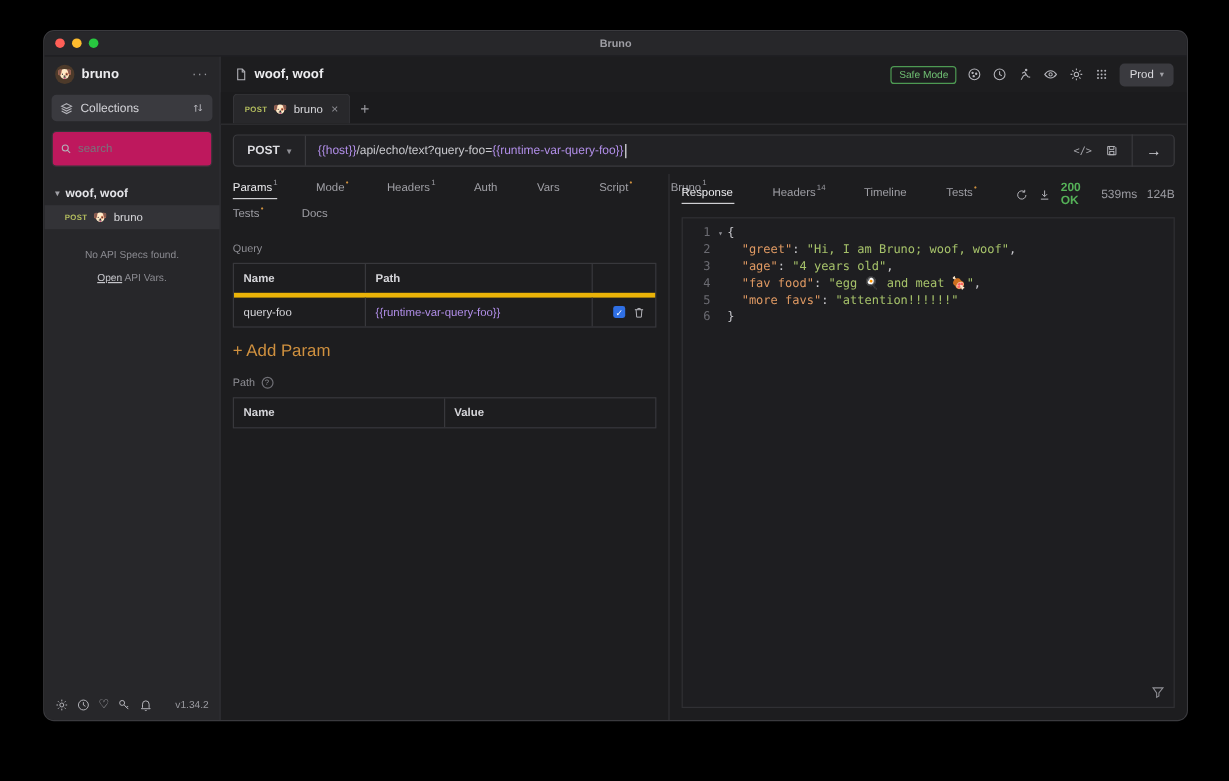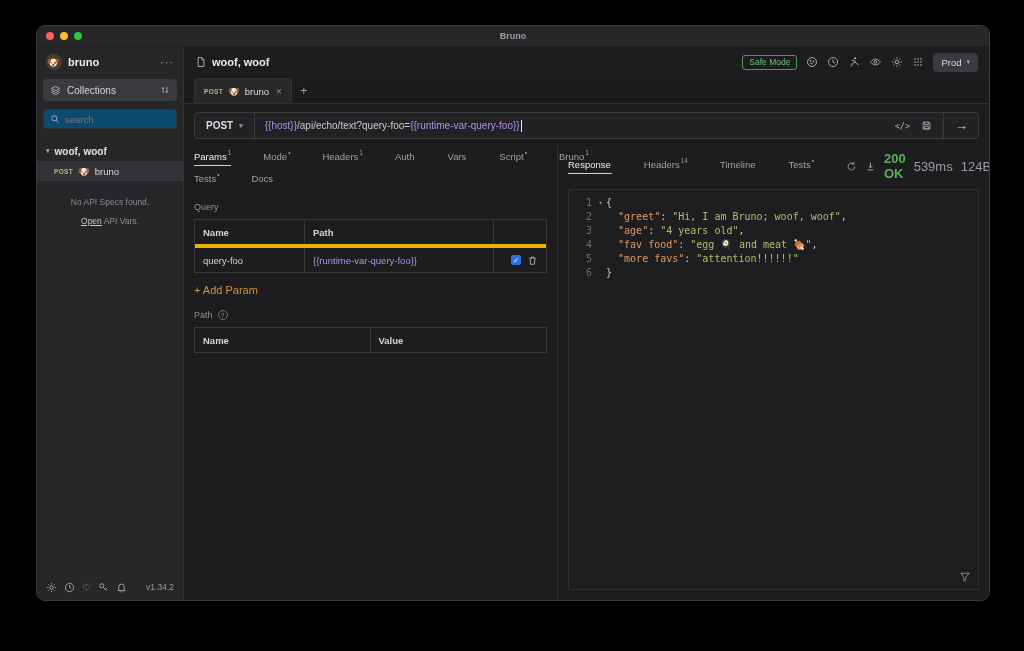--- a/index.html
+++ b/index.html
@@ -26,21 +26,21 @@
   .main { flex:1; min-width:0; display:flex; flex-direction:column; background:#1d1d1f; }
   svg { display:block; }
   .icon { color:#b4b4ba; display:inline-flex; align-items:center; justify-content:center; }
   
   .ws-row { height:30px; display:flex; align-items:center; gap:6px; padding:0 9px; }
   .avatar { width:16px; height:16px; border-radius:50%; background:#4d3a2a; font-size:10px; display:flex; align-items:center; justify-content:center; }
   .ws-name { font-size:11px; font-weight:700; color:#ececef; }
   .ws-menu { margin-left:auto; color:#9a9aa0; font-size:11px; letter-spacing:1px; }
   .side-bar-btn { margin:2px 6px 0; height:22px; background:#3a3a3f; border-radius:4px; display:flex; align-items:center; gap:6px; padding:0 7px; font-size:10px; color:#d3d3d8; }
   .side-bar-btn .grow{flex:1}
-  .search-box { margin:8px 6px 2px; height:20px; background:#0c4a6e; border:1px solid #343438; border-radius:4px; display:flex; align-items:center; gap:5px; padding:4px 6px; }
+  .search-box { margin:8px 6px 2px; height:30px; background:#be185d; border:1px solid #343438; border-radius:4px; display:flex; align-items:center; gap:5px; padding:4px 6px; }
   .search-box input { background:transparent; border:0; outline:0; color:#c9c9ce; font-size:9.5px; width:100%; font-family:"Liberation Sans",sans-serif;}
   .search-box input::placeholder { color:#77777d; }
   .collection-row { margin-top:10px; height:20px; display:flex; align-items:center; gap:5px; padding:0 9px; font-size:10px; font-weight:700; color:#e4e4e8; }
   .chev { font-size:7px; color:#a0a0a6; }
   .request-row { height:20px; display:flex; align-items:center; gap:5px; padding:0 8px 0 17px; background:#333337; }
   .mini-method { font-size:6.5px; font-weight:700; color:#b3bd5e; letter-spacing:.3px; }
   .req-name { font-size:9.5px; color:#d8d8dc; }
   .apis-btn { margin-top:12px; }
   .empty-specs { margin-top:16px; text-align:center; font-size:8.5px; color:#8b8b91; }
   .open-spec { margin-top:9px; text-align:center; font-size:8.5px; color:#8b8b91; }
@@ -73,35 +73,35 @@
   
   .split { flex:1; min-height:0; display:flex; }
   .request-pane { width:374px; flex:0 0 374px; border-right:1px solid #303034; padding:6px 10px 0; display:flex; flex-direction:column; }
   .response-pane { flex:1; min-width:0; padding:6px 10px 0; display:flex; flex-direction:column; }
   .ptabs { display:flex; align-items:center; gap:32px; font-size:9.5px; color:#a0a0a6; }
   .ptabs.second { margin-top:7px; }
   .ptab { display:flex; align-items:flex-start; padding-bottom:3px; border-bottom:1px solid transparent; }
   .ptab.active { color:#ededf0; border-bottom-color:#cfcfd3; }
   .sup { font-size:6.5px; margin-left:1px; transform:translateY(-2px); color:#9a9aa0; }
   .sup.dot { color:#d0913f; }
-  .resp-right { margin-left:auto; display:flex; align-items:center; gap:8px; font-size:13px; }
+  .resp-right { margin-left:auto; display:flex; align-items:center; gap:8px; font-size:10px; }
   .status-ok { color:#55b158; font-weight:700; }
   .status-meta { color:#9a9aa0; }
   .section-label { margin-top:14px; font-size:9px; color:#8f8f95; display:flex; align-items:center; gap:5px; }
   .help-circ { width:10px; height:10px; border:1px solid #6f6f75; border-radius:50%; font-size:6.5px; color:#8f8f95; display:flex; align-items:center; justify-content:center; }
   .ptable { margin-top:7px; border:1px solid #38383c; font-size:9.5px; }
   .prow { display:grid; grid-template-columns:110px 1fr 52px; }
   .prow.two-col { grid-template-columns:1fr 1fr; }
   .prow + .prow { border-top:4px solid #eab308; }
   .pcell { padding:6px 8px; border-right:1px solid #38383c; min-height:24px; display:flex; align-items:center; gap:6px; }
   .pcell:last-child { border-right:none; }
   .pcell.head { color:#d6d6da; font-weight:700; }
   .pcell.controls { justify-content:flex-end; }
   .checkbox { width:10px; height:10px; background:#2f6fe4; border-radius:2px; color:#fff; font-size:7.5px; display:flex; align-items:center; justify-content:center; }
-  .add-param { margin-top:11px; font-size:11px; color:#d0913f; }
+  .add-param { margin-top:11px; font-size:14px; color:#d0913f; }
   
   .editor { flex:1; margin:8px 0 10px; border:1px solid #303034; background:#1e1e21; position:relative; overflow:hidden; }
   .code { padding:6px 0 0; font-family:"DejaVu Sans Mono",monospace; font-size:10px; line-height:14px; }
   .code-line { display:flex; }
   .ln { width:26px; flex:0 0 26px; text-align:right; color:#6b6b72; padding-right:3px; }
   .fold { width:11px; flex:0 0 11px; font-size:7px; color:#8f8f95; text-align:center; line-height:14px;}
   .txt { white-space:pre; color:#c9c9ce; }
   .tok-key { color:#e09a63; }
   .tok-str { color:#a6c26a; }
   .tok-punct { color:#c9c9ce; }

